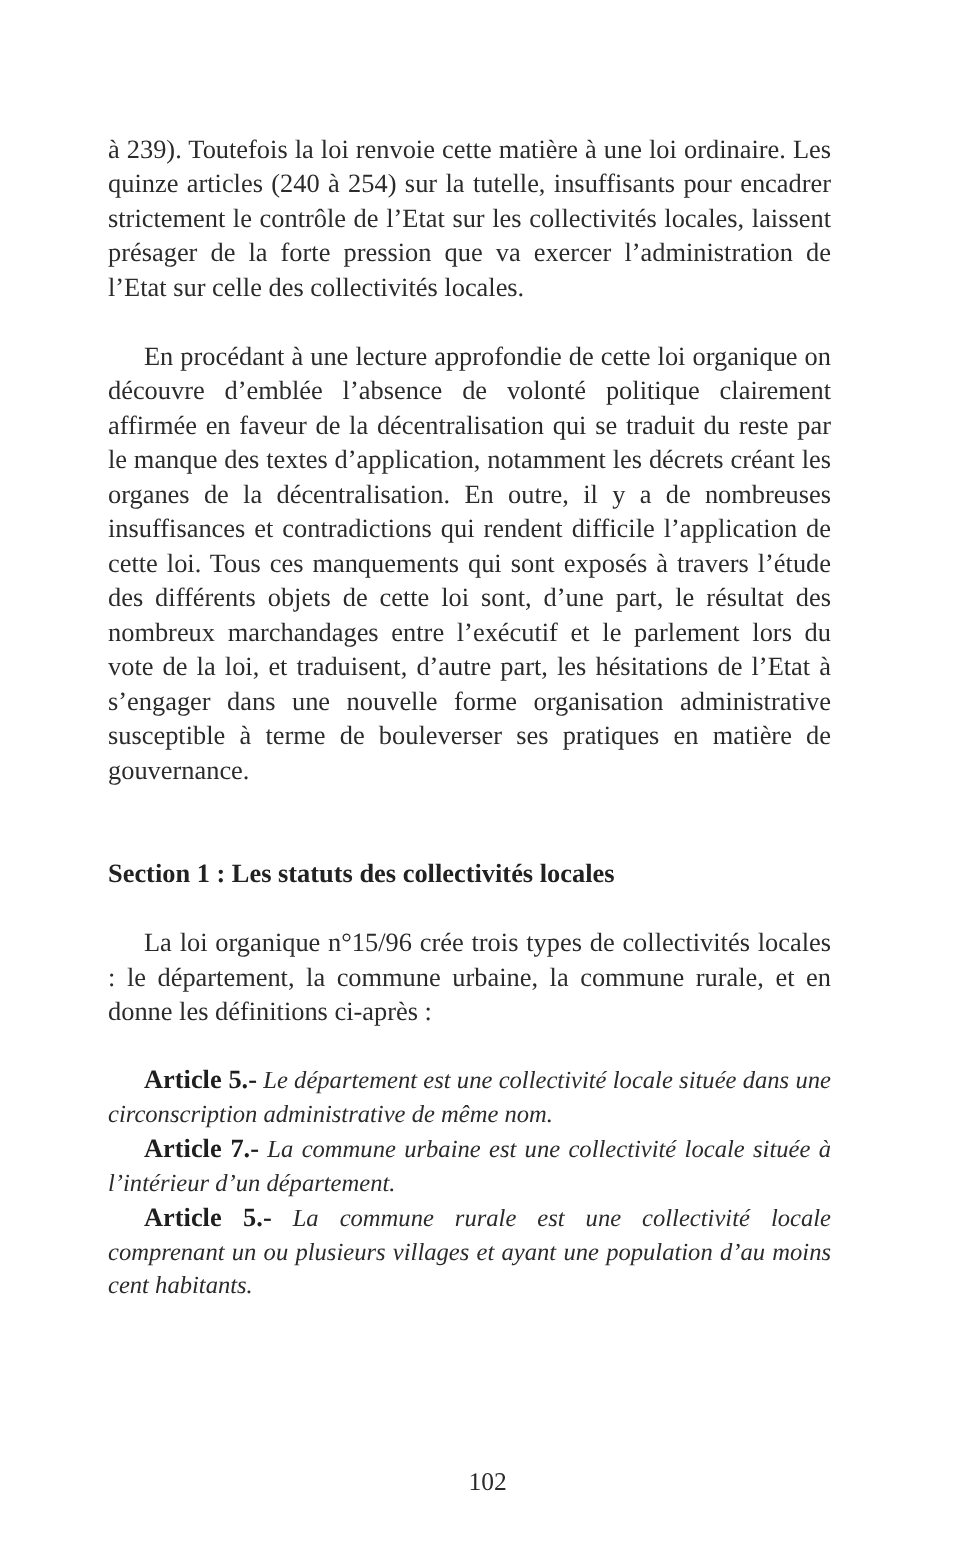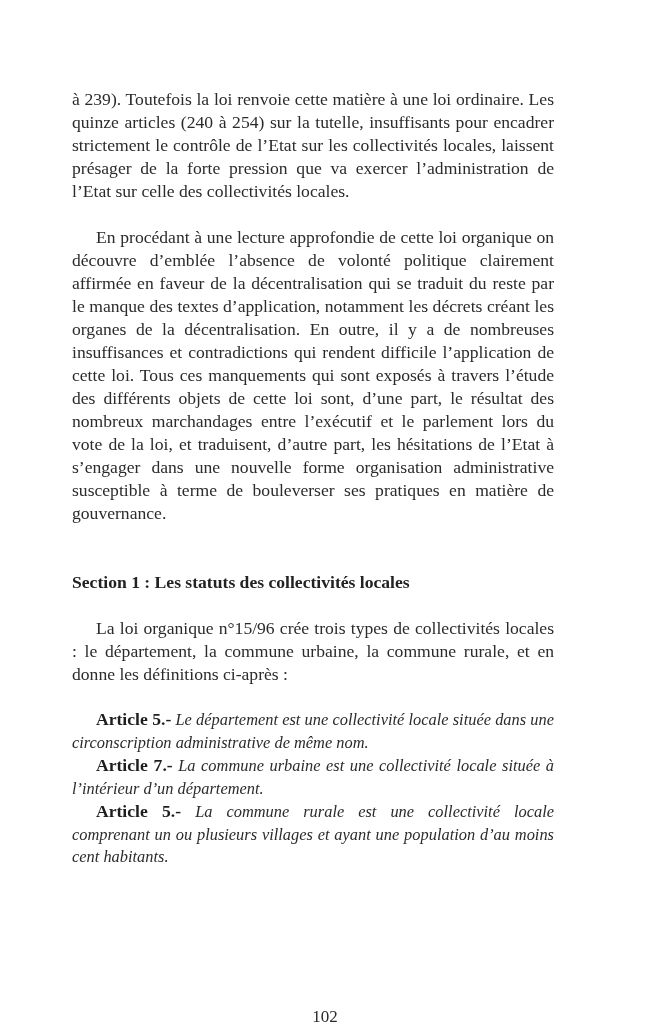--- a/index.html
+++ b/index.html
@@ -50,21 +50,21 @@
     .article .art-label {
       font-weight: bold;
       font-size: 17.6px;
       color: #1e1e1e;
     }
     .article .art-text {
       font-style: italic;
     }
     .page-number {
       position: absolute;
-      top: 1007px;
+      top: 978px;
       left: 0;
       width: 650px;
       text-align: center;
       font-size: 17px;
       color: #2b2b2b;
     }
   </style>
 </head>
 <body>
 

